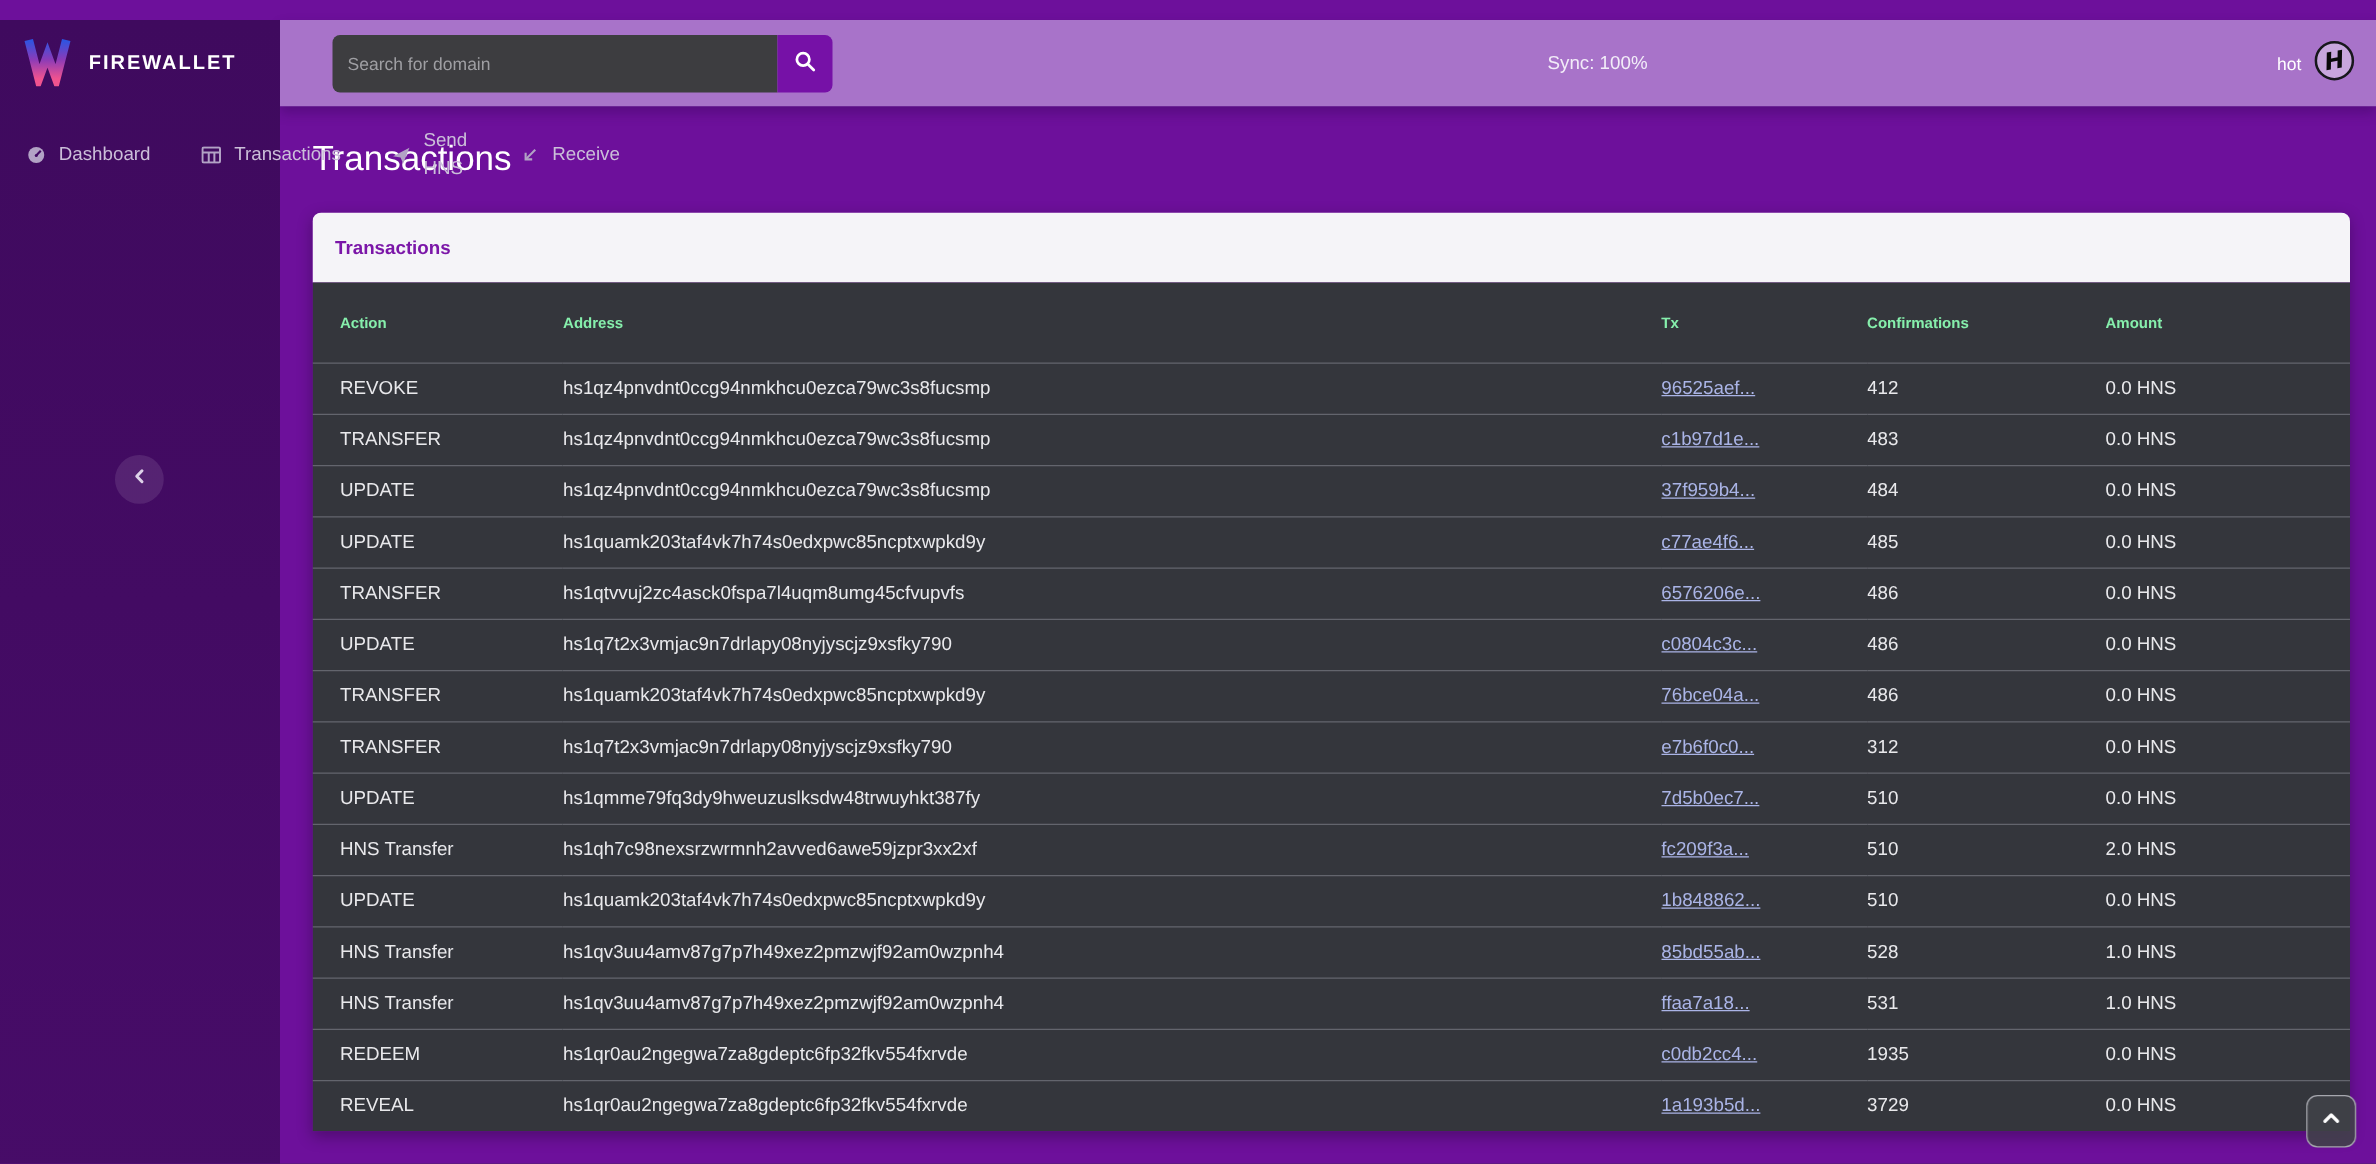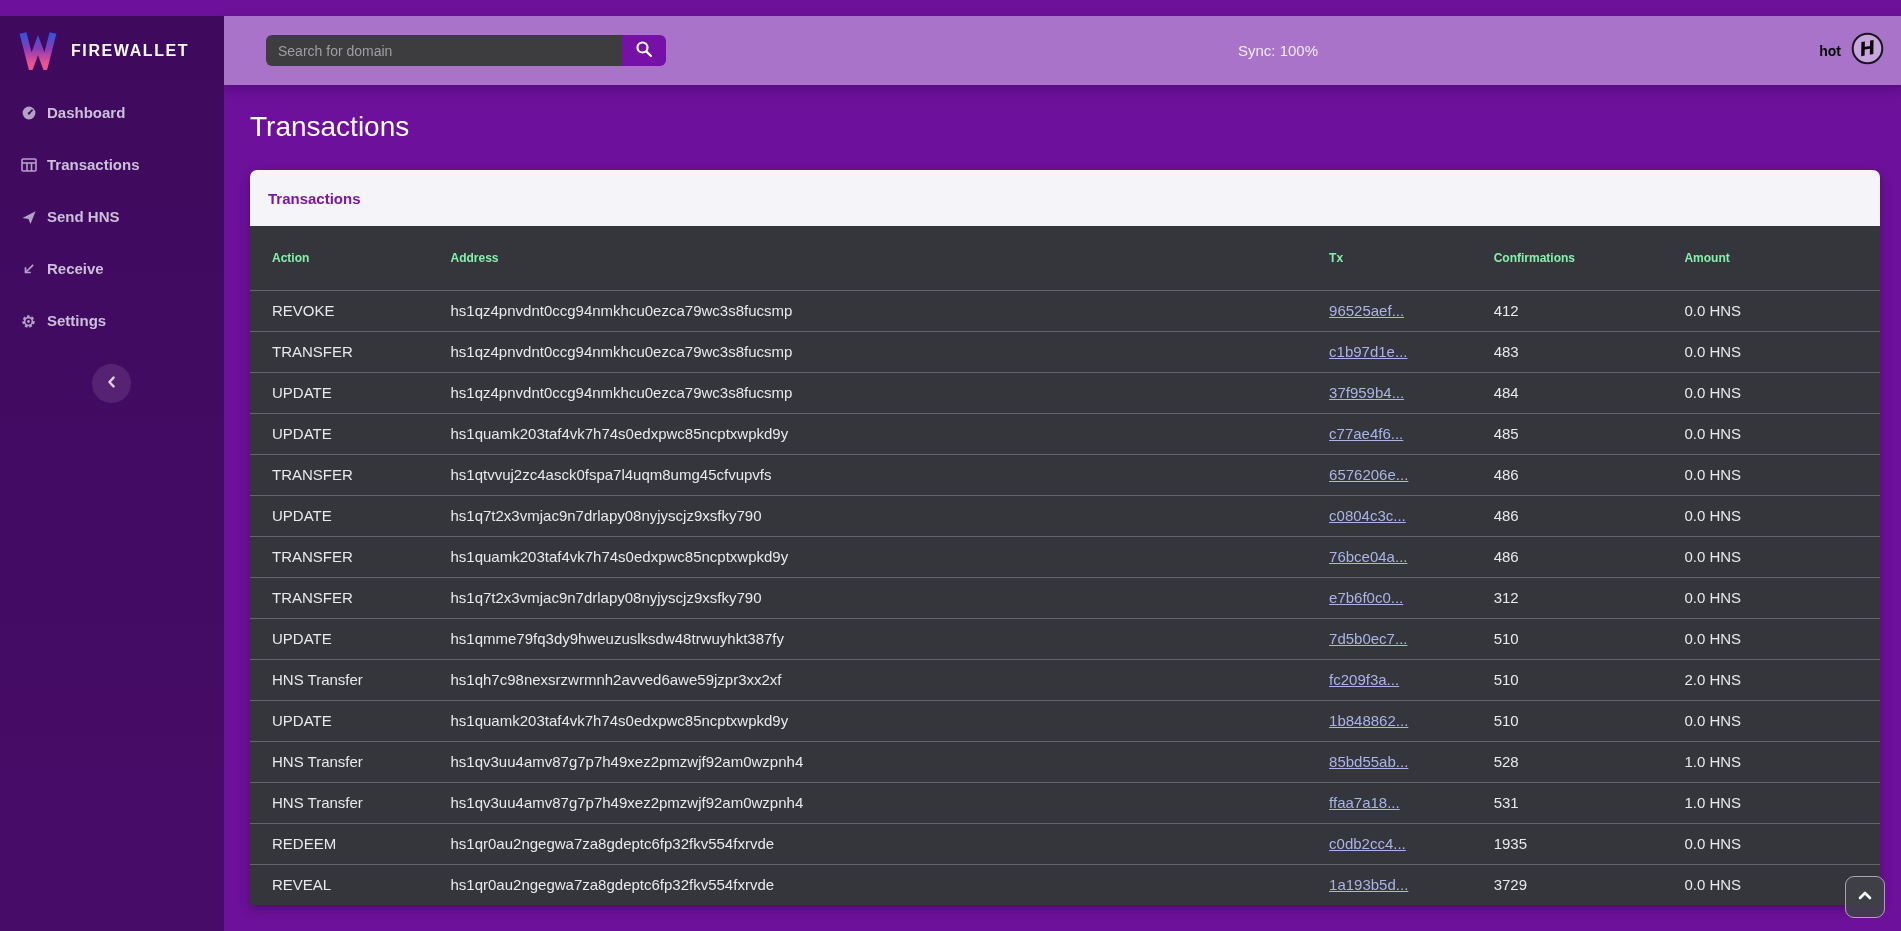--- a/index.html
+++ b/index.html
@@ -8,53 +8,53 @@
   .app { display: flex; height: 100%; margin-top: 16px; }
 
   
   .sidebar {
     width: 224px; flex: 0 0 224px; height: 100%;
     background: linear-gradient(180deg, #3f0a5e 0%, #470c68 100%);
     position: relative; z-index: 6;
   }
   .logo-row { height: 69px; display: flex; align-items: center; padding-left: 18px; gap: 13px; }
   .brand-name { color: #ffffff; font-weight: bold; font-size: 16px; letter-spacing: 1.6px; }
-  .nav { display: flex; flex-direction: column; margin-top: 2px; font-weight: bold; }
+  .nav { display: flex; flex-direction: row; margin-top: 2px; }
   .nav-item {
     display: flex; align-items: center; gap: 10px;
     padding: 15px 20px; color: #cbbfd9; font-size: 15px; line-height: 22px; cursor: pointer;
   }
   .nav-item .ico { color: #b2a2c5; display: inline-flex; width: 17px; justify-content: center; }
   .collapse-btn {
     position: absolute; left: 92px; top: 348px; width: 39px; height: 39px;
     border-radius: 50%; background: rgba(255,255,255,0.10);
     display: flex; align-items: center; justify-content: center; cursor: pointer;
   }
 
   
   .main { flex: 1; display: flex; flex-direction: column; min-width: 0; }
   .topbar {
     height: 69px; flex: 0 0 69px; background: #a873c9;
     display: flex; align-items: center; padding: 0 17px 0 42px;
     position: relative; z-index: 5; box-shadow: 0 5px 9px rgba(40, 0, 70, 0.30);
   }
-  .search-box { display: flex; width: 400px; height: 31px; }
+  .search-box { display: flex; width: 400px; height: 46px; }
   .search-input {
     flex: 1; background: #3d3d40; border: none; outline: none;
     border-radius: 6px 0 0 6px; color: #dddddd; padding: 0 12px; font-size: 14px;
     font-family: "Liberation Sans", sans-serif;
   }
   .search-input::placeholder { color: #9f9fa3; }
   .search-btn {
     width: 44px; background: #7611a7; border: none; border-radius: 0 6px 6px 0;
     display: flex; align-items: center; justify-content: center; cursor: pointer;
   }
   .sync-text { position: absolute; left: 1014px; color: #f2ecf8; font-size: 15px; }
   .wallet-menu { margin-left: auto; display: flex; align-items: center; gap: 10px; cursor: pointer; }
-  .wallet-label { color: #000000; font-size: 14px; font-weight: bold; }
+  .wallet-label { color: #ffffff; font-size: 14px; }
 
   
   .content { padding: 26px 21px 0 26px; }
   .page-title { color: #ffffff; font-size: 28px; font-weight: 500; margin-bottom: 27px; }
   .card { border-radius: 7px 7px 0 0; overflow: hidden; box-shadow: 0 4px 12px rgba(0,0,0,0.28); }
   .card-header {
     background: #f5f4f8; height: 56px; display: flex; align-items: center;
     padding-left: 18px; color: #7b16a8; font-weight: bold; font-size: 15px;
   }
   table.tx-table { width: 100%; border-collapse: collapse; background: #34363c; table-layout: fixed; }
@@ -128,30 +128,20 @@
         <span>Send HNS</span>
       </div>
       <div class="nav-item">
         <span class="ico">
           <svg width="15" height="15" viewBox="0 0 16 16" fill="none" stroke="currentColor" stroke-width="1.8">
             <path d="M13 3 L4.8 11.2"></path>
             <path d="M4.8 5.6 V11.2 H10.4"></path>
           </svg>
         </span>
         <span>Receive</span>
-      </div>
-      <div class="nav-item">
-        <span class="ico">
-          <svg width="15" height="15" viewBox="0 0 16 16">
-            <circle cx="8" cy="8" r="5.1" fill="none" stroke="currentColor" stroke-width="3.1" stroke-dasharray="2.6 1.8"></circle>
-            <circle cx="8" cy="8" r="4.2" fill="none" stroke="currentColor" stroke-width="1.7"></circle>
-            <circle cx="8" cy="8" r="1.5" fill="currentColor"></circle>
-          </svg>
-        </span>
-        <span>Settings</span>
       </div>
     </nav>
 
     <div class="collapse-btn">
       <span>
         <svg width="16" height="16" viewBox="0 0 16 16" fill="none" stroke="#ddd2e8" stroke-width="2.4" stroke-linecap="round" stroke-linejoin="round">
           <polyline points="9.6,3.6 5.4,8 9.6,12.4"></polyline>
         </svg>
       </span>
     </div>

